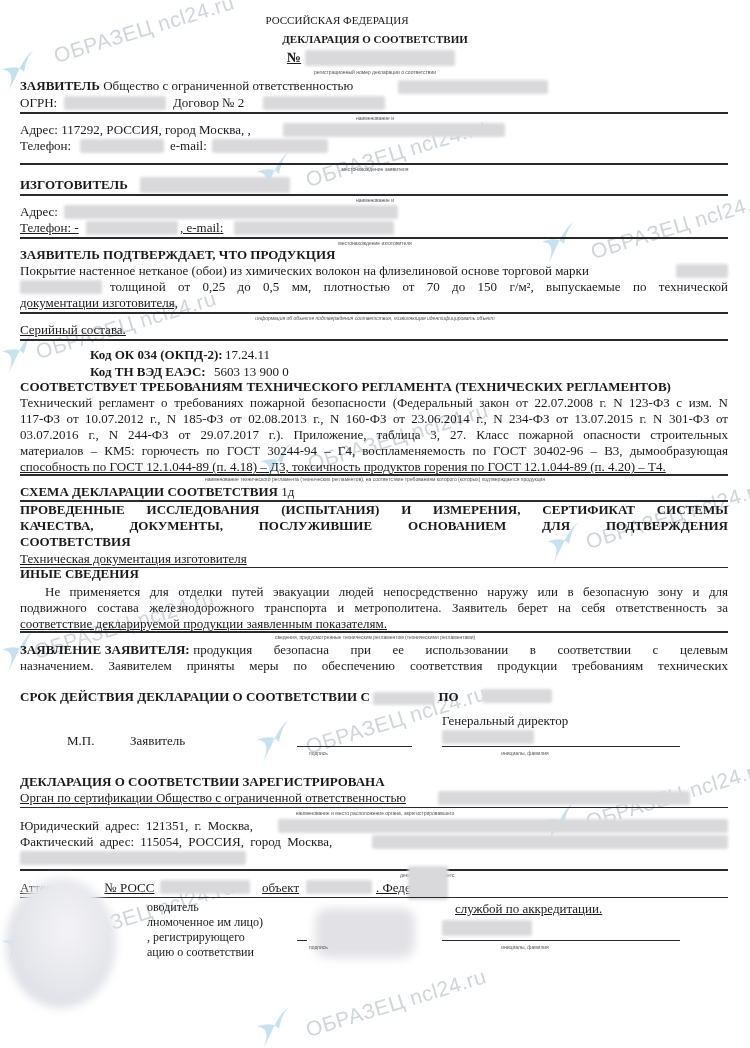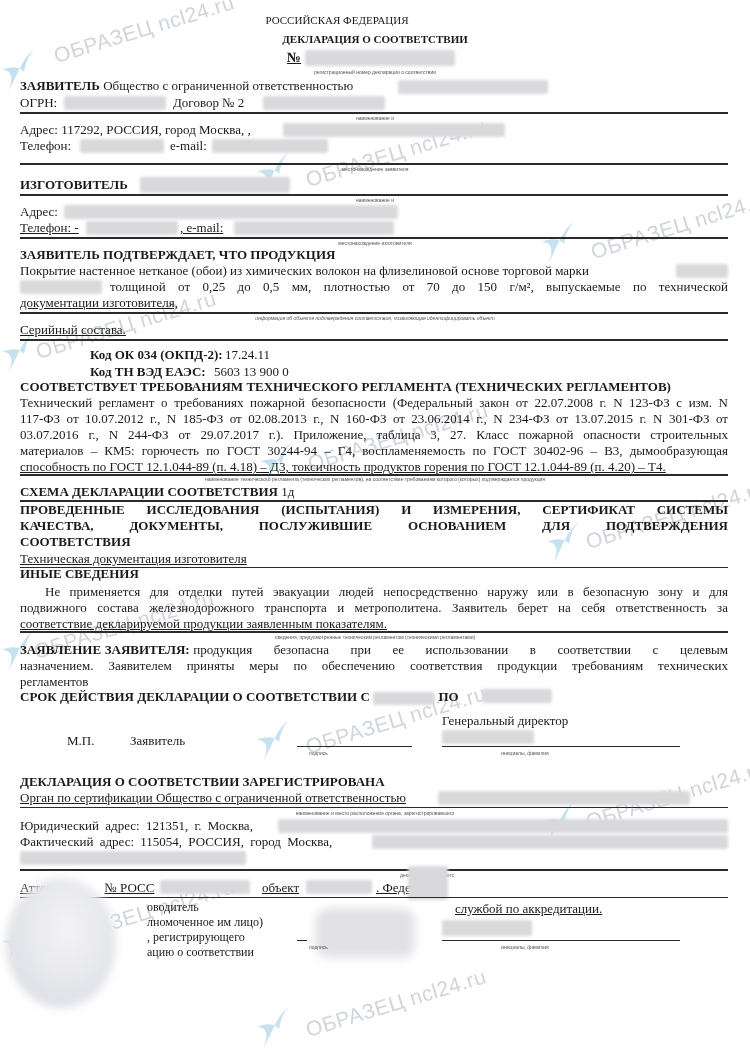--- a/index.html
+++ b/index.html
@@ -163,21 +163,20 @@
   <div style="text-align:justify;text-align-last:justify;margin-left:25px;">Не применяется для отделки путей эвакуации людей непосредственно наружу или в безопасную зону и для</div>
   <div style="text-align:justify;text-align-last:justify;">подвижного состава железнодорожного транспорта и метрополитена. Заявитель берет на себя ответственность за</div>
   <div class="u">соответствие декларируемой продукции заявленным показателям.</div>
 </div>
 <div class="rule" style="left:20px;top:631px;width:708px;"></div>
 <div class="abs cap" style="left:0;top:634px;width:750px;">сведения, предусмотренные техническим регламентом (техническими регламентами)</div>
 
 <div class="abs t13" style="left:20px;top:642px;width:708px;">
   <div style="text-align:justify;text-align-last:justify;"><span class="b">ЗАЯВЛЕНИЕ ЗАЯВИТЕЛЯ:</span> <span style="word-spacing:18px;">продукция безопасна при ее использовании в соответствии с целевым</span></div>
   <div style="text-align:justify;text-align-last:justify;">назначением. Заявителем приняты меры по обеспечению соответствия продукции требованиям технических</div>
-  <div>регламентов</div>
 </div>
 
 <div class="abs b t13" style="left:20px;top:689px;white-space:nowrap;">
   <span>СРОК ДЕЙСТВИЯ ДЕКЛАРАЦИИ О СООТВЕТСТВИИ С</span>
   <span class="blur" style="position:relative;display:inline-block;width:62px;height:13px;vertical-align:middle;left:0;top:0;"></span>
   <span>ПО</span>
 </div>
 <div class="blur" style="left:482px;top:689px;width:70px;height:14px;"></div>
 
 <div class="abs t13" style="left:442px;top:713px;">Генеральный директор</div>

